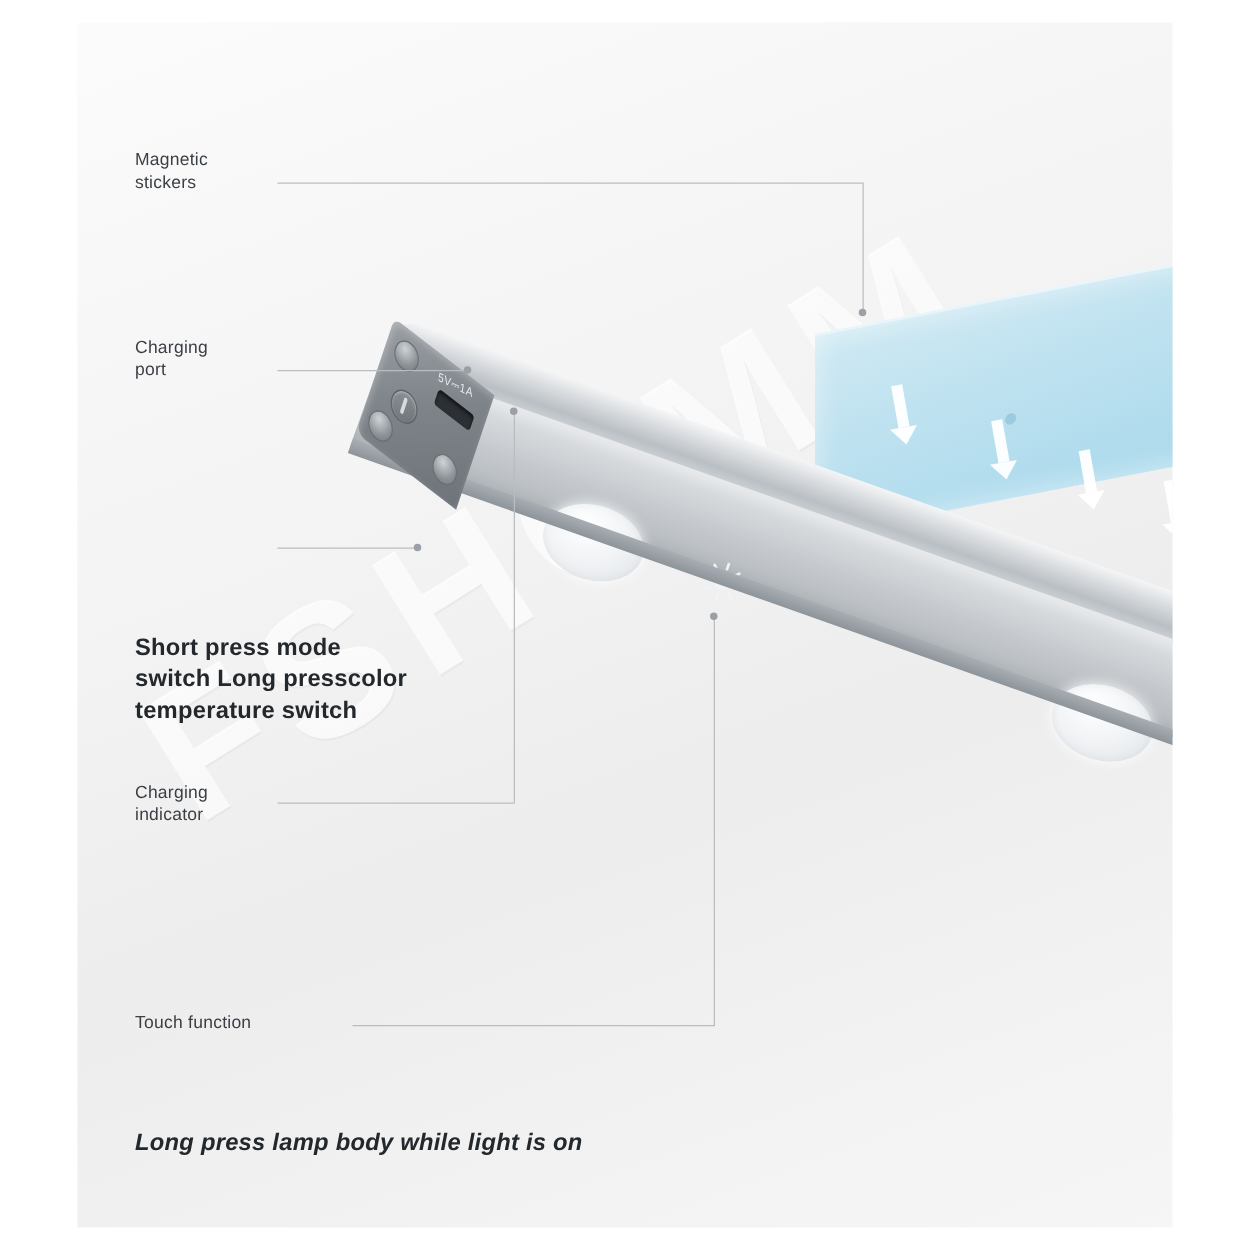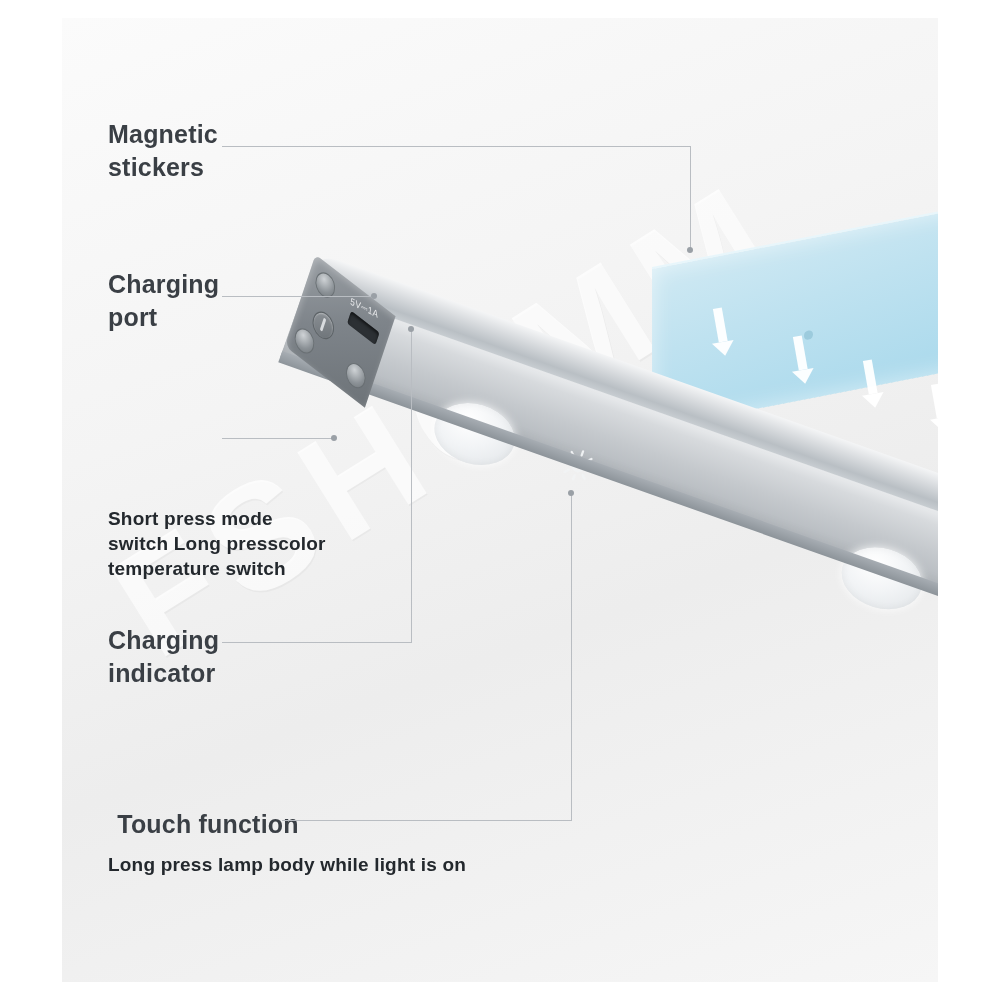--- a/index.html
+++ b/index.html
@@ -193,26 +193,25 @@
   .sun-icon {
     position: absolute;
     left: 300px; top: 60px;
     width: 34px; height: 34px;
     color: #f2f4f5;
     opacity: .95;
   }
   
   .callout {
     position: absolute;
-    font-size: 25px;
+    font-size: 14px;
     color: #3a3f45;
     line-height: 1.32;
     letter-spacing: .2px;
     white-space: pre-line;
-    font-weight: bold;
   }
   .callout.bold {
     font-weight: 700;
     color: #23282d;
     font-size: 19px;
     margin-top: 48px;
   }
   .leader {
     position: absolute;
     background: #b9bdc2;
@@ -295,19 +294,19 @@
   <div class="callout bold" style="left:108px; top:458px; width:270px;">Short press mode
 switch  Long presscolor
 temperature switch</div>
 
   <div class="callout" style="left:108px; top:624px; width:180px;">Charging
 indicator</div>
   <div class="leader h" style="left:222px; top:642px; width:190px;"></div>
   <div class="leader v" style="left:411px; top:330px; height:312px;"></div>
   <div class="dot" style="left:408px; top:326px;"></div>
 
-  <div class="callout" style="left:108px; top:808px; width:200px;text-align:center;">Touch function</div>
+  <div class="callout" style="left:108px; top:808px; width:200px;">Touch function</div>
   <div class="leader h" style="left:282px; top:820px; width:290px;"></div>
   <div class="leader v" style="left:571px; top:494px; height:326px;"></div>
   <div class="dot" style="left:568px; top:490px;"></div>
-  <div class="callout bold" style="left:108px; top:804px; width:480px;">Long press lamp body while light is on</div>
+  <div class="callout bold" style="left:108px; top:854px; width:480px;font-style:italic;">Long press lamp body while light is on</div>
 
 </div>
 
 </body></html>

